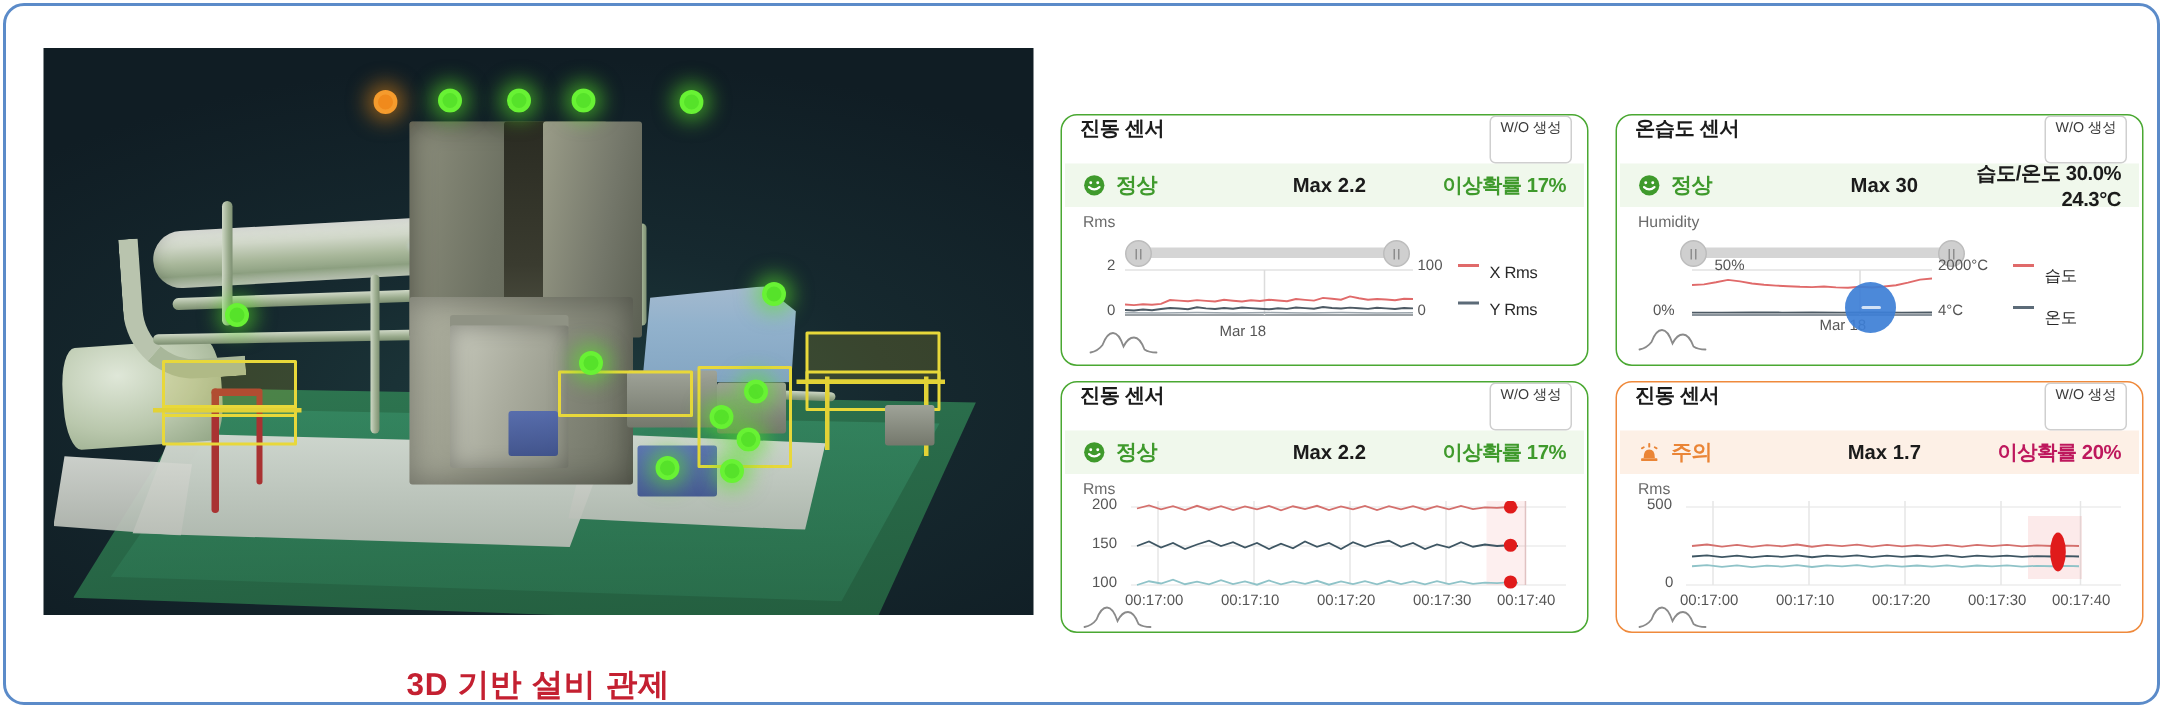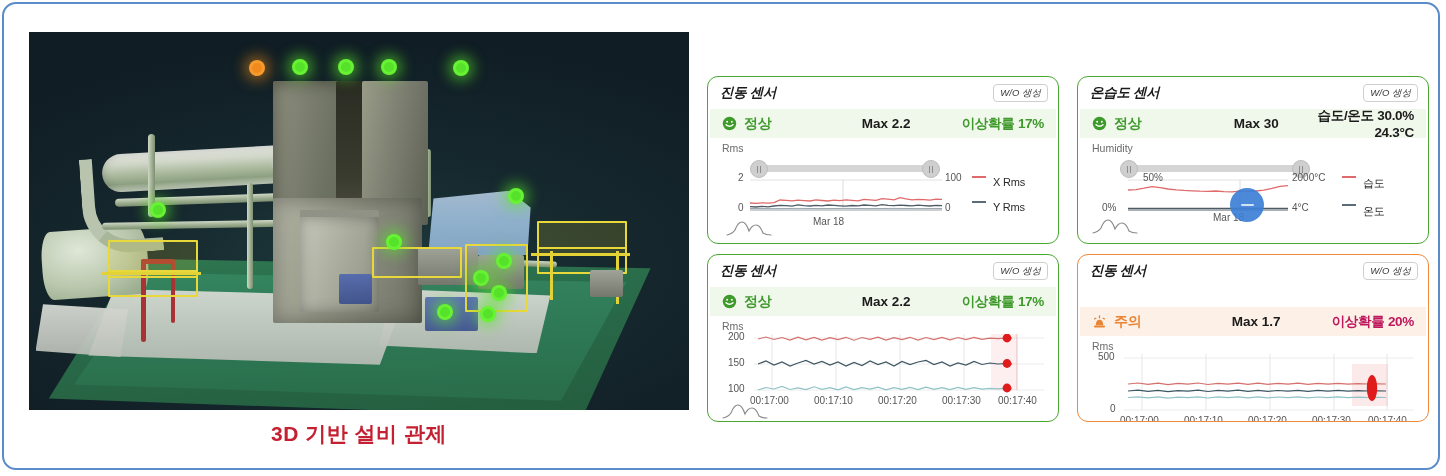--- a/index.html
+++ b/index.html
@@ -144,21 +144,21 @@
     border:3px solid rgba(120,255,60,.55);
     box-shadow:0 0 13px 5px rgba(90,230,40,.55);
   }
   .marker.orange{
     background:#f08a1c;
     border:3px solid rgba(250,170,60,.55);
     box-shadow:0 0 13px 5px rgba(240,140,20,.5);
   }
 
   .caption{
-    position:absolute;left:25px;top:416px;width:660px;
+    position:absolute;left:25px;top:438px;width:660px;
     text-align:center;
     color:#c42031;font-weight:bold;font-size:21px;
     letter-spacing:.5px;
   }
 
   
   .dash{
     position:absolute;left:703px;top:28px;width:725px;height:382px;
   }
   .dash-header{
@@ -180,38 +180,37 @@
     border:1.7px solid #4aa832;
     overflow:hidden;
   }
   .card.warn{border-color:#ef8a3c;}
   .card.c0{left:0;top:44px;}
   .card.c1{left:370px;top:44px;}
   .card.c2{left:0;top:222px;}
   .card.c3{left:370px;top:222px;}
 
   .card-head{
-    position:relative;height:32px;display:flex;align-items:center;
+    position:relative;height:32px;display:flex;
     padding:0 10px 0 12px;
-    font-style:italic;
   }
   .card-title{font-size:13.5px;font-weight:bold;color:#1b1b1b;letter-spacing:-.3px;}
   .wo-btn{
     margin-left:auto;
     font-size:9.5px;color:#3a3a3a;
     border:1px solid #cfcfcf;border-radius:4px;
     padding:3px 6px;background:#fff;line-height:1;
     white-space:nowrap;
   }
 
   .status-bar{
     height:29px;display:flex;align-items:center;
     background:#f0f8ec;margin:0 2px;padding:0 12px;
   }
-  .status-bar.warn{background:#fdf0e6;margin-top:20px;}
+  .status-bar.warn{background:#fdf0e6;}
   .st-left{display:flex;align-items:center;width:36%;}
   .st-ico{width:15px;height:15px;margin-right:7px;flex:none;}
   .st-label{font-size:14px;font-weight:bold;color:#3f9a2c;letter-spacing:-.3px;}
   .st-label.warn{color:#ea8536;}
   .st-mid{font-size:13.5px;font-weight:bold;color:#1b1b1b;width:30%;text-align:center;}
   .st-right{font-size:13.5px;font-weight:bold;color:#3f9a2c;flex:1;text-align:right;letter-spacing:-.3px;}
   .st-right.warn{color:#be185d;}
   .st-right.neutral{color:#1b1b1b;}
 
   .chart-zone{position:relative;height:105px;}

